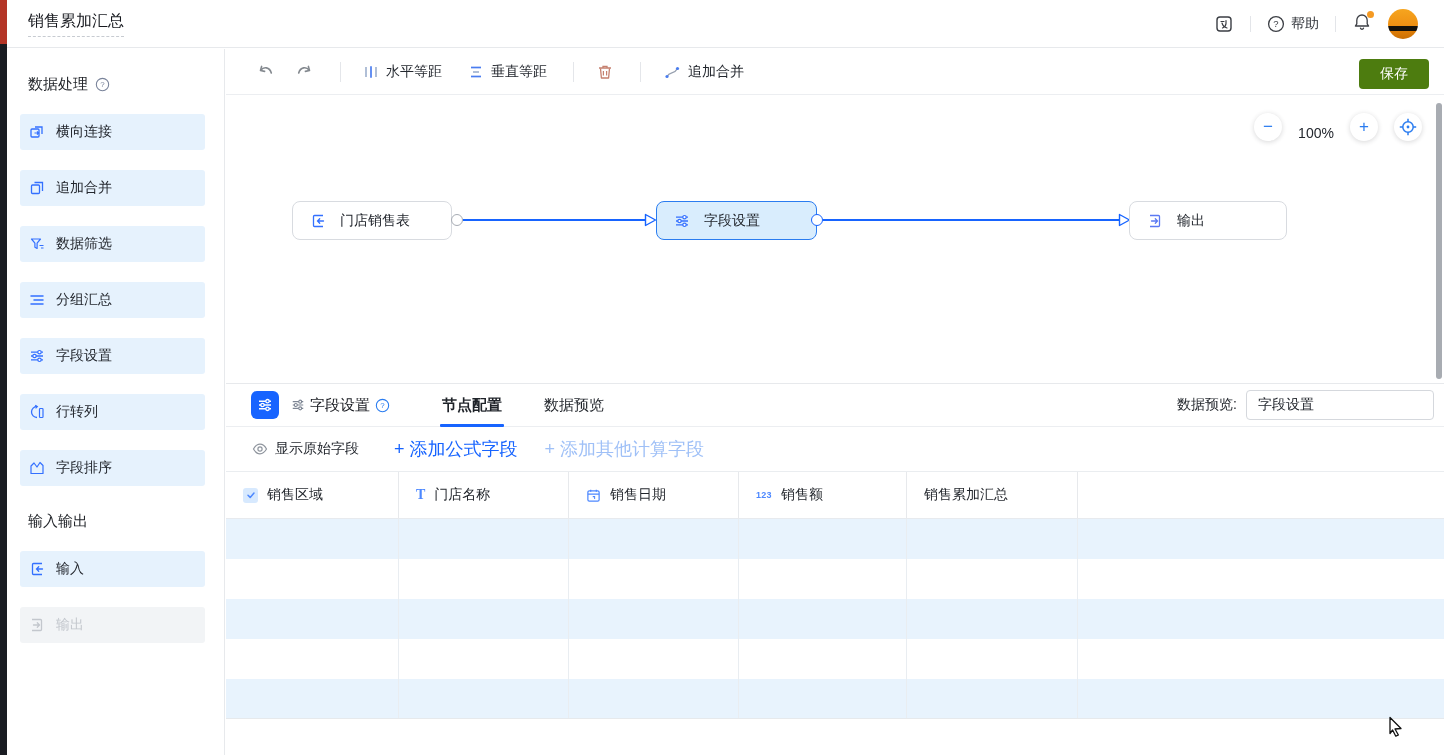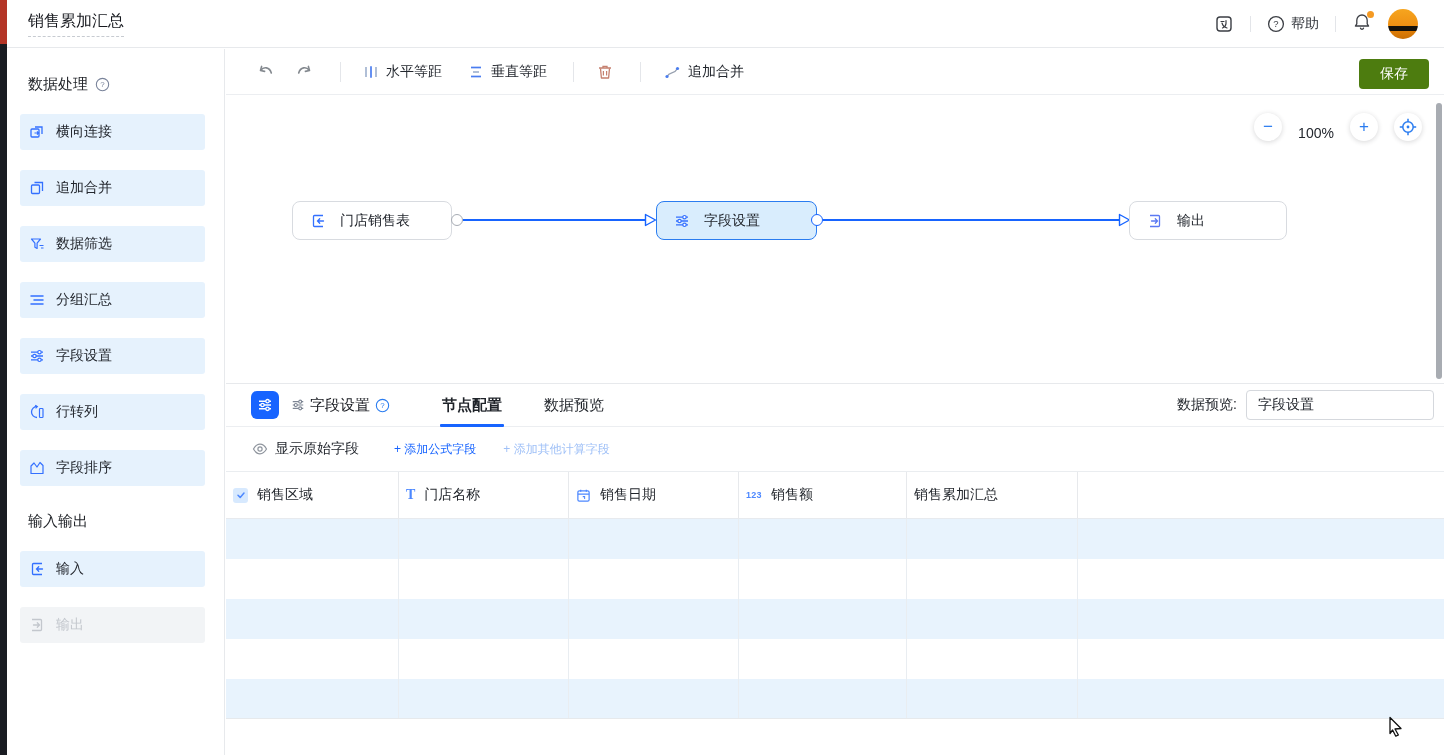--- a/index.html
+++ b/index.html
@@ -64,26 +64,26 @@
   .tabs { display:flex; margin-left:52px; gap:42px; height:43px; }
   .tab { position:relative; display:flex; align-items:center; font-size:15px; color:#1f2329; cursor:pointer; }
   .tab.active { font-weight:bold; }
   .tab.active::after { content:""; position:absolute; left:-2px; right:-2px; bottom:0; height:3px; background:#1764ff; border-radius:1px; }
   .node-name { margin-left:auto; display:flex; align-items:center; gap:9px; }
   .node-name label { font-size:14px; color:#1f2329; }
   .node-name input { width:188px; height:30px; border:1px solid #d5d8dd; border-radius:4px; padding:0 11px; font-size:14px; color:#23272e; font-family:inherit; outline:none; }
 
   .panel-actions { height:44px; display:flex; align-items:center; padding-left:26px; }
   .act-show { display:flex; align-items:center; gap:7px; font-size:14px; color:#23272e; cursor:pointer; margin-right:35px; }
-  .act-link { font-size:12px; color:#1764ff; cursor:pointer; margin-right:27px; }
+  .act-link { font-size:18px; color:#1764ff; cursor:pointer; margin-right:27px; }
   .act-link.disabled { color:#9fc0f7; cursor:default; }
 
   .ptable { border-top:1px solid #eaedf0; }
   .thead { display:grid; grid-template-columns:172px 170px 170px 168px 171px 1fr; height:47px; border-bottom:1px solid #e7eaee; }
-  .th { display:flex; align-items:center; gap:9px; padding-left:7px; font-size:14px; color:#1f2329; }
+  .th { display:flex; align-items:center; gap:9px; padding-left:17px; font-size:14px; color:#1f2329; }
   .th + .th { border-left:1px solid #e7e9ec; }
   .trow { display:grid; grid-template-columns:172px 170px 170px 168px 171px 1fr; height:40px; }
   .trow.blue { background:#e8f3fd; }
   .trow.white { background:#fff; }
   .trow:last-child { border-bottom:1px solid #e6e9ec; }
   .td + .td { border-left:1px solid #e9edf1; }
   .type-check { width:15px; height:15px; border-radius:3px; background:#d7e9fe; display:flex; align-items:center; justify-content:center; }
   .type-T { color:#4d88ff; font-size:14px; font-weight:bold; font-family:"Liberation Serif",serif; line-height:1; }
   .type-123 { color:#4d88ff; font-size:9px; font-weight:bold; letter-spacing:.3px; line-height:1; }
 

